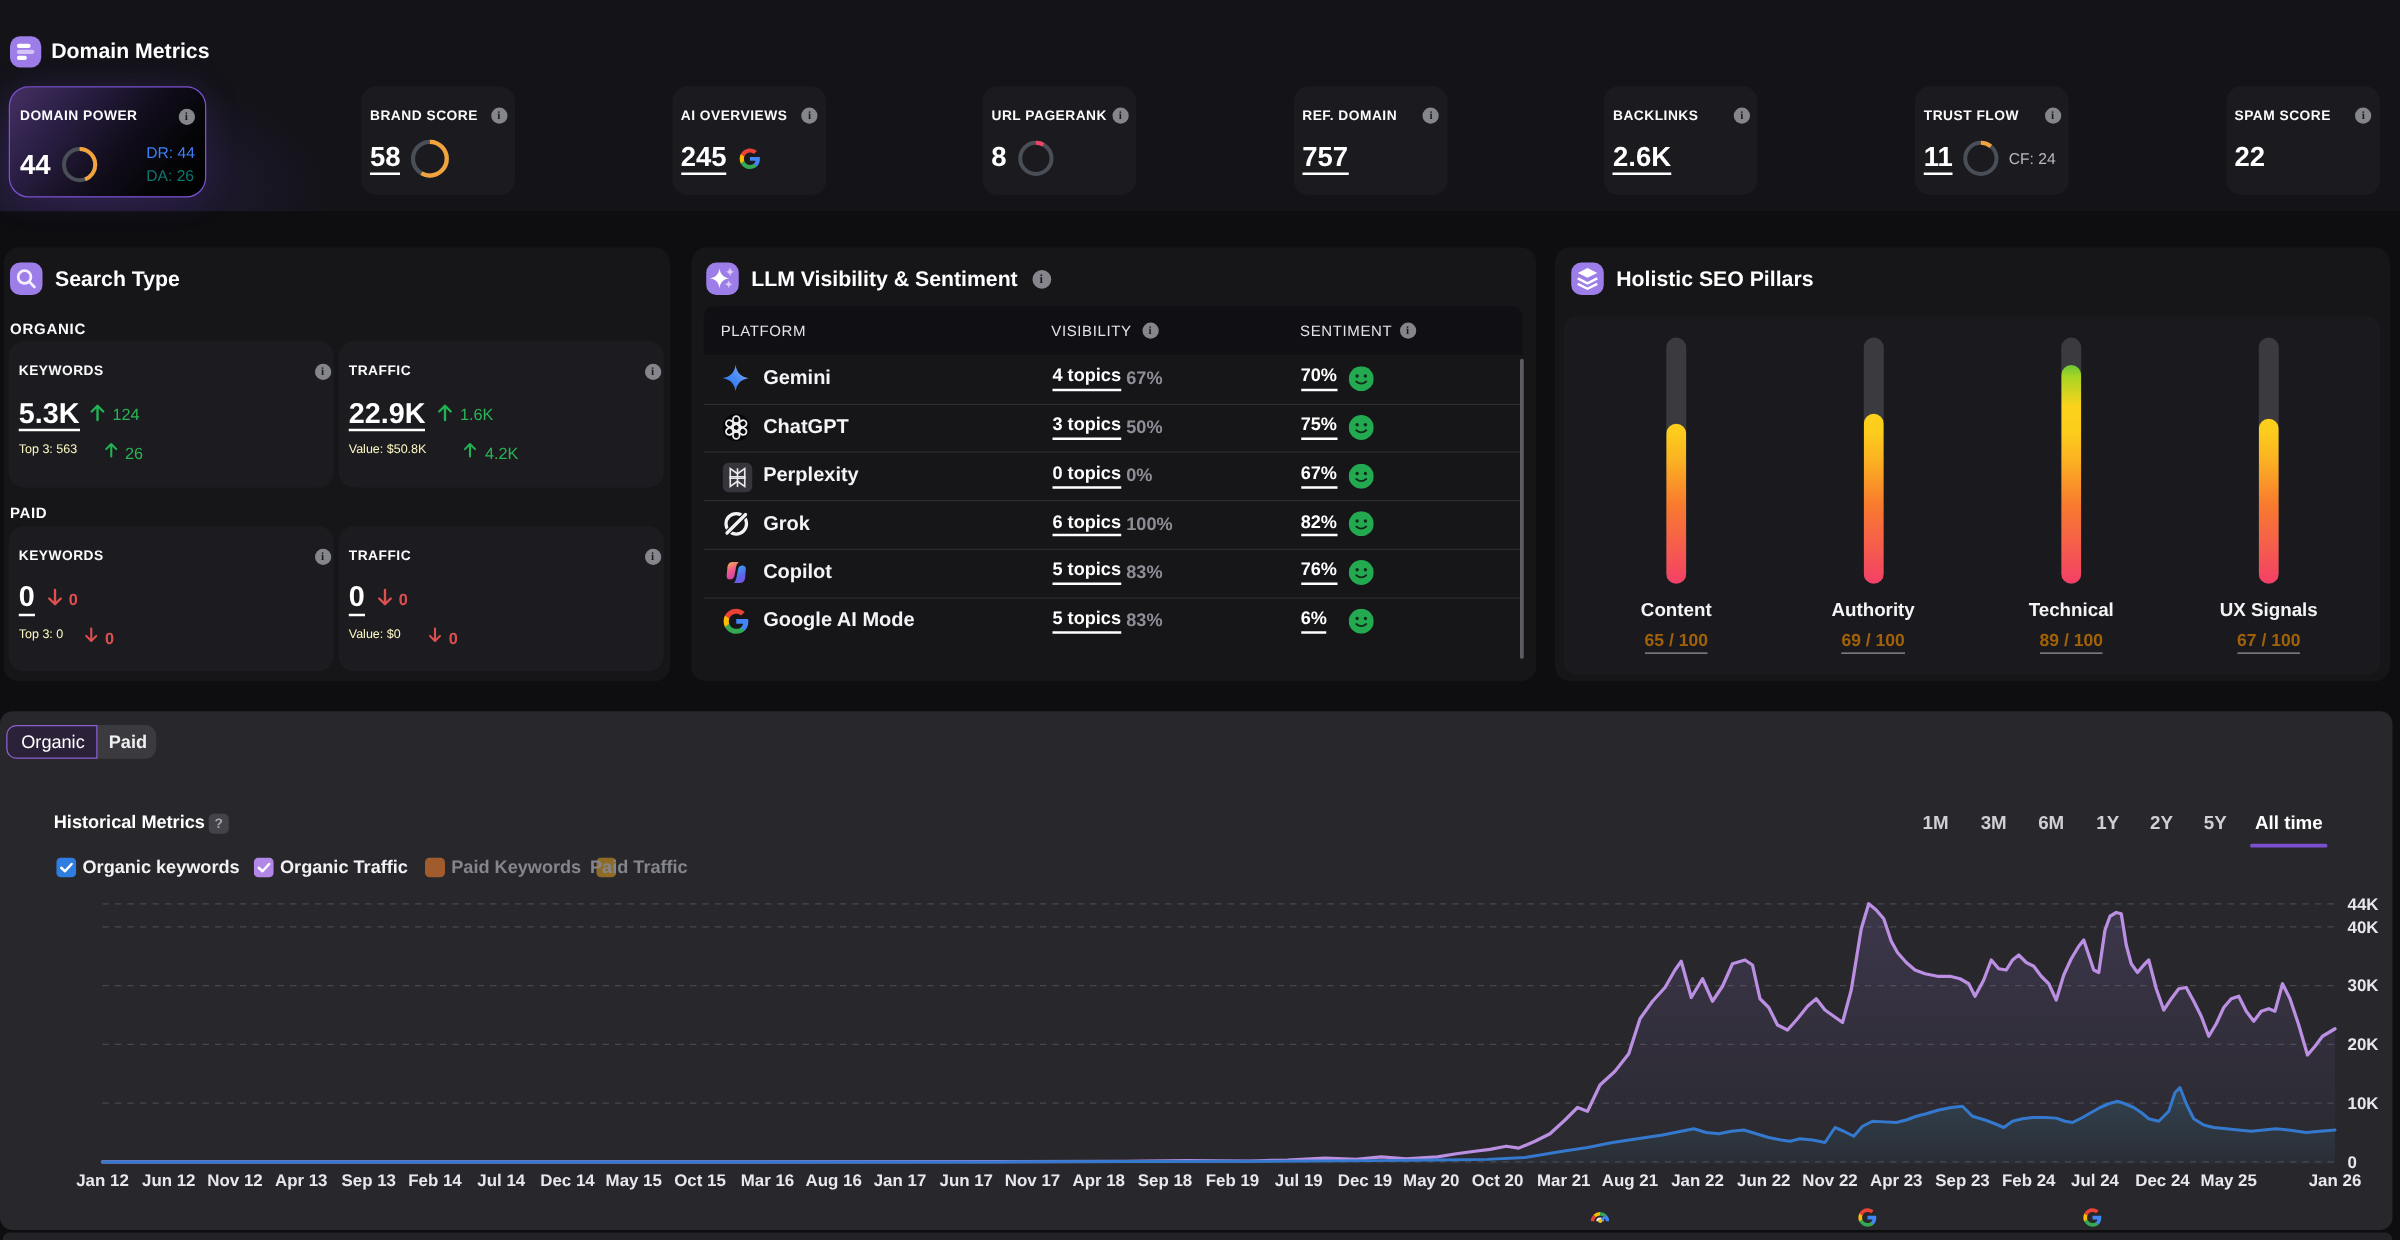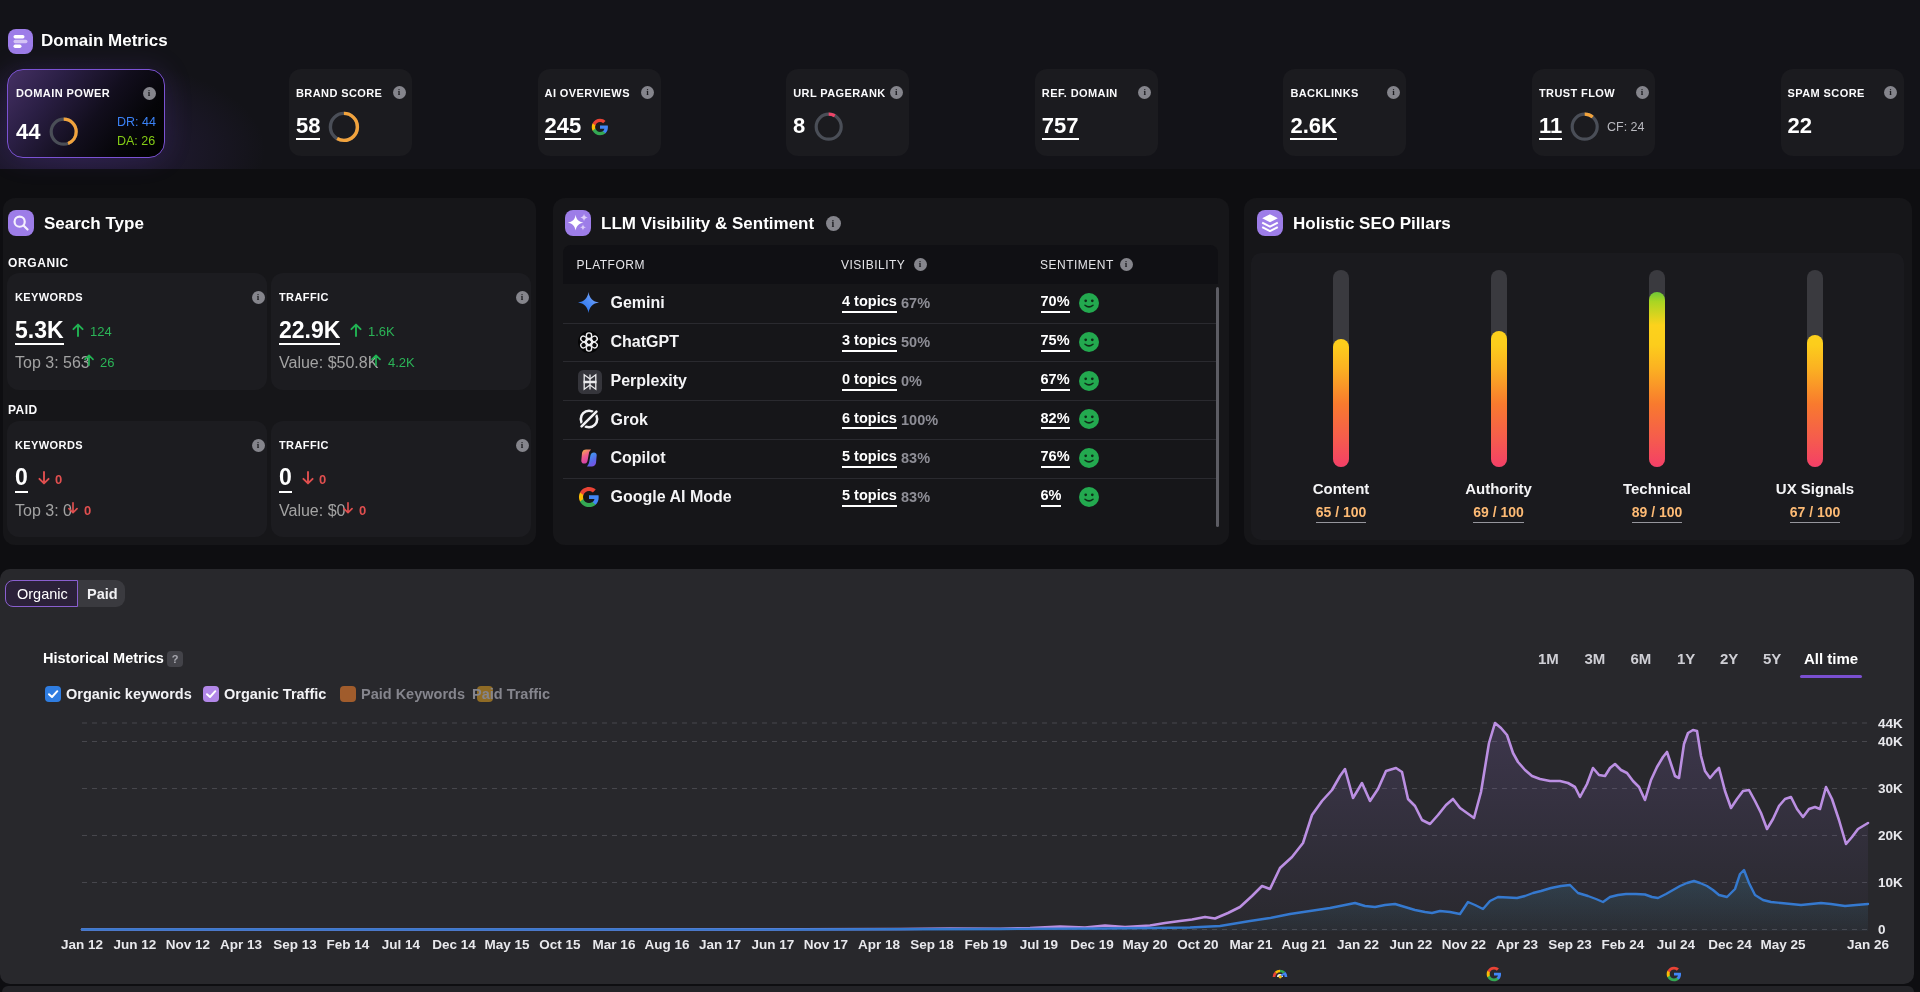--- a/index.html
+++ b/index.html
@@ -3,36 +3,36 @@
 *{margin:0;padding:0;box-sizing:border-box}
 html,body{width:1920px;height:992px;overflow:hidden;background:#0e0e11;font-family:"Liberation Sans",sans-serif;-webkit-font-smoothing:antialiased}
 .abs{position:absolute}
 #stage{position:relative;width:1920px;height:992px}
 .panel{position:absolute;background:#161619;border-radius:12px}
 .card{position:absolute;background:#1b1b1f;border-radius:12px}
 .icard{position:absolute;background:#1c1c20;border-radius:12px}
 .lbl{position:absolute;font-size:11px;font-weight:bold;color:#fbfbfd;letter-spacing:0.4px;white-space:nowrap}
 .val{position:absolute;font-size:22px;font-weight:bold;color:#fff;white-space:nowrap;line-height:1}
 .un{border-bottom:2.5px solid #fff;padding-bottom:1.5px}
-.sub{position:absolute;font-size:16px;color:#a3a3a3;white-space:nowrap}
+.sub{position:absolute;font-size:10px;color:#fef9c3;white-space:nowrap}
 .info{position:absolute;background:#85858c;color:#1b1b1f;border-radius:50%;font-weight:bold;
 display:flex;align-items:center;justify-content:center;font-family:"Liberation Serif",serif}
 .h1{position:absolute;font-size:17px;font-weight:bold;color:#fff;white-space:nowrap}
 .sec{position:absolute;font-size:12px;font-weight:bold;color:#fbfbfd;letter-spacing:0.6px}
 .grid{stroke:#47474d;stroke-width:1;stroke-dasharray:5 5}
 .axl{fill:#e8e8ec;font-size:13.5px;font-family:"Liberation Sans",sans-serif;font-weight:bold}
 .gr{color:#2bb457;font-weight:normal;font-size:13px;position:absolute}
 .rd{color:#e04f4f;font-weight:bold;font-size:13px;position:absolute}
 .thd{position:absolute;font-size:12px;font-weight:normal;color:#e4e4e8;letter-spacing:0.5px}
 .pname{position:absolute;font-size:16px;font-weight:bold;color:#f4f4f6;white-space:nowrap}
 .tval{position:absolute;font-size:14.5px;font-weight:bold;color:#fff;border-bottom:2px solid #fff;padding-bottom:1px;white-space:nowrap;line-height:1.1}
 .tpct{position:absolute;font-size:14.5px;color:#8e8e96;font-weight:bold;white-space:nowrap}
 .sep{position:absolute;height:1px;background:#2a2a2f}
 .plbl{position:absolute;font-size:15px;font-weight:bold;color:#f4f4f6;text-align:center;width:120px}
-.pscr{position:absolute;font-size:14px;font-weight:bold;color:#fdba74;text-align:center;width:120px}
+.pscr{position:absolute;font-size:14px;font-weight:bold;color:#a16207;text-align:center;width:120px}
 .tmb{position:absolute;font-size:15px;font-weight:bold;color:#cfcfd5;white-space:nowrap}
 .leg{position:absolute;font-size:14.5px;font-weight:bold;color:#f2f2f5;white-space:nowrap}
 .legm{position:absolute;font-size:14.5px;font-weight:bold;color:#85858d;white-space:nowrap}
 </style></head><body>
 <div id="stage">
 
 <div class="abs" style="left:0;top:0;width:1920px;height:169px;background:#131318"></div>
 <div class="abs" style="left:0;top:0;width:560px;height:169px;background:radial-gradient(ellipse 250px 125px at 78px 150px,rgba(108,66,200,0.22),rgba(108,66,200,0.07) 52%,transparent 75%)"></div>
 
 <div class="abs" style="left:8px;top:29px;width:25px;height:25px;background:#9d7de8;border-radius:8px"></div>
@@ -48,21 +48,21 @@
 box-shadow:0 0 28px rgba(110,68,205,0.18)"></div>
 <div class="lbl" style="left:16px;top:87px">DOMAIN POWER</div>
 
 <div class="info" style="left:142.5px;top:86.5px;width:13.0px;height:13.0px;font-size:9.0px">i</div>
 <div class="val" style="left:16px;top:121px">44</div>
 <svg class="abs" style="left:47.8px;top:115.8px" width="31.4" height="31.4">
       <circle cx="15.7" cy="15.7" r="12.5" fill="none" stroke="#4a4e57" stroke-width="3.2"></circle>
       <circle cx="15.7" cy="15.7" r="12.5" fill="none" stroke="#f2a33c" stroke-width="3.2" stroke-dasharray="34.6 78.5" stroke-linecap="butt" transform="rotate(-90 15.7 15.7)"></circle>
     </svg>
 <div class="sub" style="left:117px;top:115px;color:#3b82f6;font-size:12.5px">DR: 44</div>
-<div class="sub" style="left:117px;top:134px;color:#84cc16;font-size:12.5px">DA: 26</div>
+<div class="sub" style="left:117px;top:134px;color:#0f766e;font-size:12.5px">DA: 26</div>
 <div class="card" style="left:289.0px;top:69px;width:123px;height:87px"></div>
 <div class="lbl" style="left:296.0px;top:87px">BRAND SCORE</div>
 <div class="info" style="left:392.5px;top:85.5px;width:13.0px;height:13.0px;font-size:9.0px">i</div>
 <div class="card" style="left:537.6px;top:69px;width:123px;height:87px"></div>
 <div class="lbl" style="left:544.6px;top:87px">AI OVERVIEWS</div>
 <div class="info" style="left:641.1px;top:85.5px;width:13.0px;height:13.0px;font-size:9.0px">i</div>
 <div class="card" style="left:786.2px;top:69px;width:123px;height:87px"></div>
 <div class="lbl" style="left:793.2px;top:87px">URL PAGERANK</div>
 <div class="info" style="left:889.7px;top:85.5px;width:13.0px;height:13.0px;font-size:9.0px">i</div>
 <div class="card" style="left:1034.8px;top:69px;width:123px;height:87px"></div>

